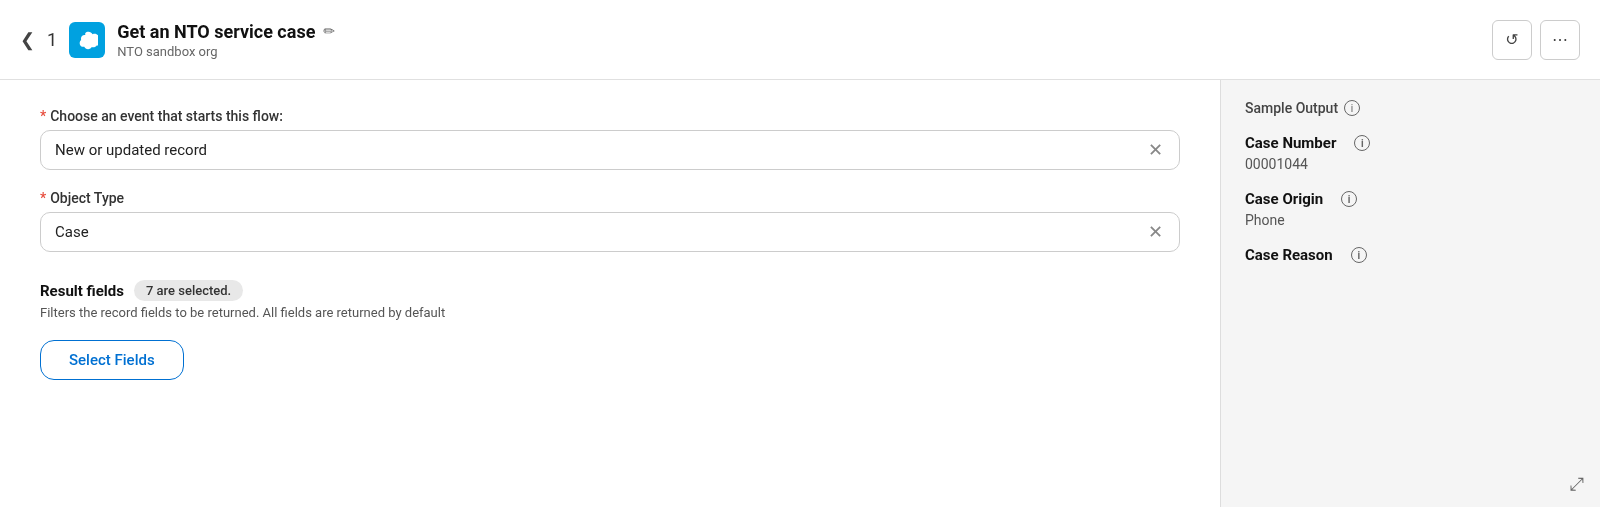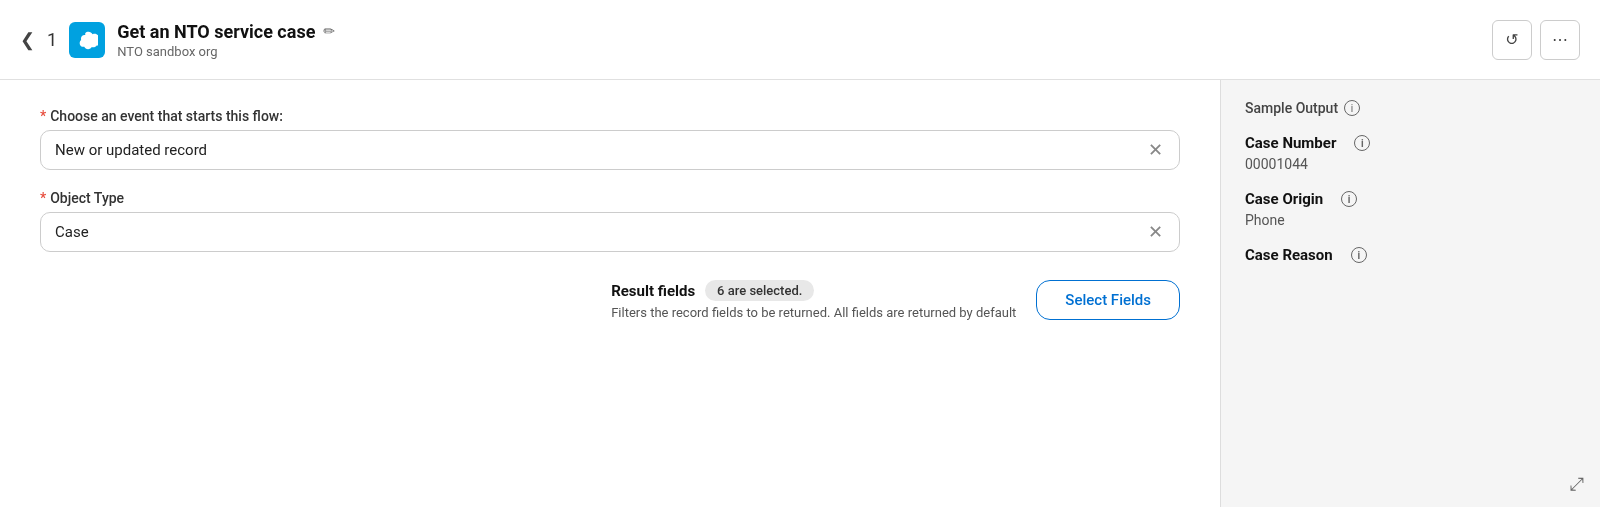--- a/index.html
+++ b/index.html
@@ -176,20 +176,21 @@
       padding: 0 2px;
     }
 
     
     .result-fields-row {
       display: flex;
       align-items: flex-start;
       justify-content: flex-end;
       gap: 20px;
       margin-top: 8px;
+      flex-direction: column;
     }
 
     .result-fields-left {
       display: flex;
       flex-direction: column;
       gap: 4px;
     }
 
     .result-fields-title-row {
       display: flex;
@@ -354,21 +355,21 @@
         <div class="input-with-clear">
           <span class="input-text">Case</span>
           <span class="clear-btn">✕</span>
         </div>
       </div>
 
       <div class="result-fields-row">
         <div class="result-fields-left">
           <div class="result-fields-title-row">
             <span class="result-fields-label">Result fields</span>
-            <span class="badge">6 are selected.</span>
+            <span class="badge">7 are selected.</span>
           </div>
           <span class="result-fields-desc">Filters the record fields to be returned. All fields are returned by default</span>
         </div>
         <button class="select-fields-btn">Select Fields</button>
       </div>
 
     </div>
 
     <div class="right-panel">
 

